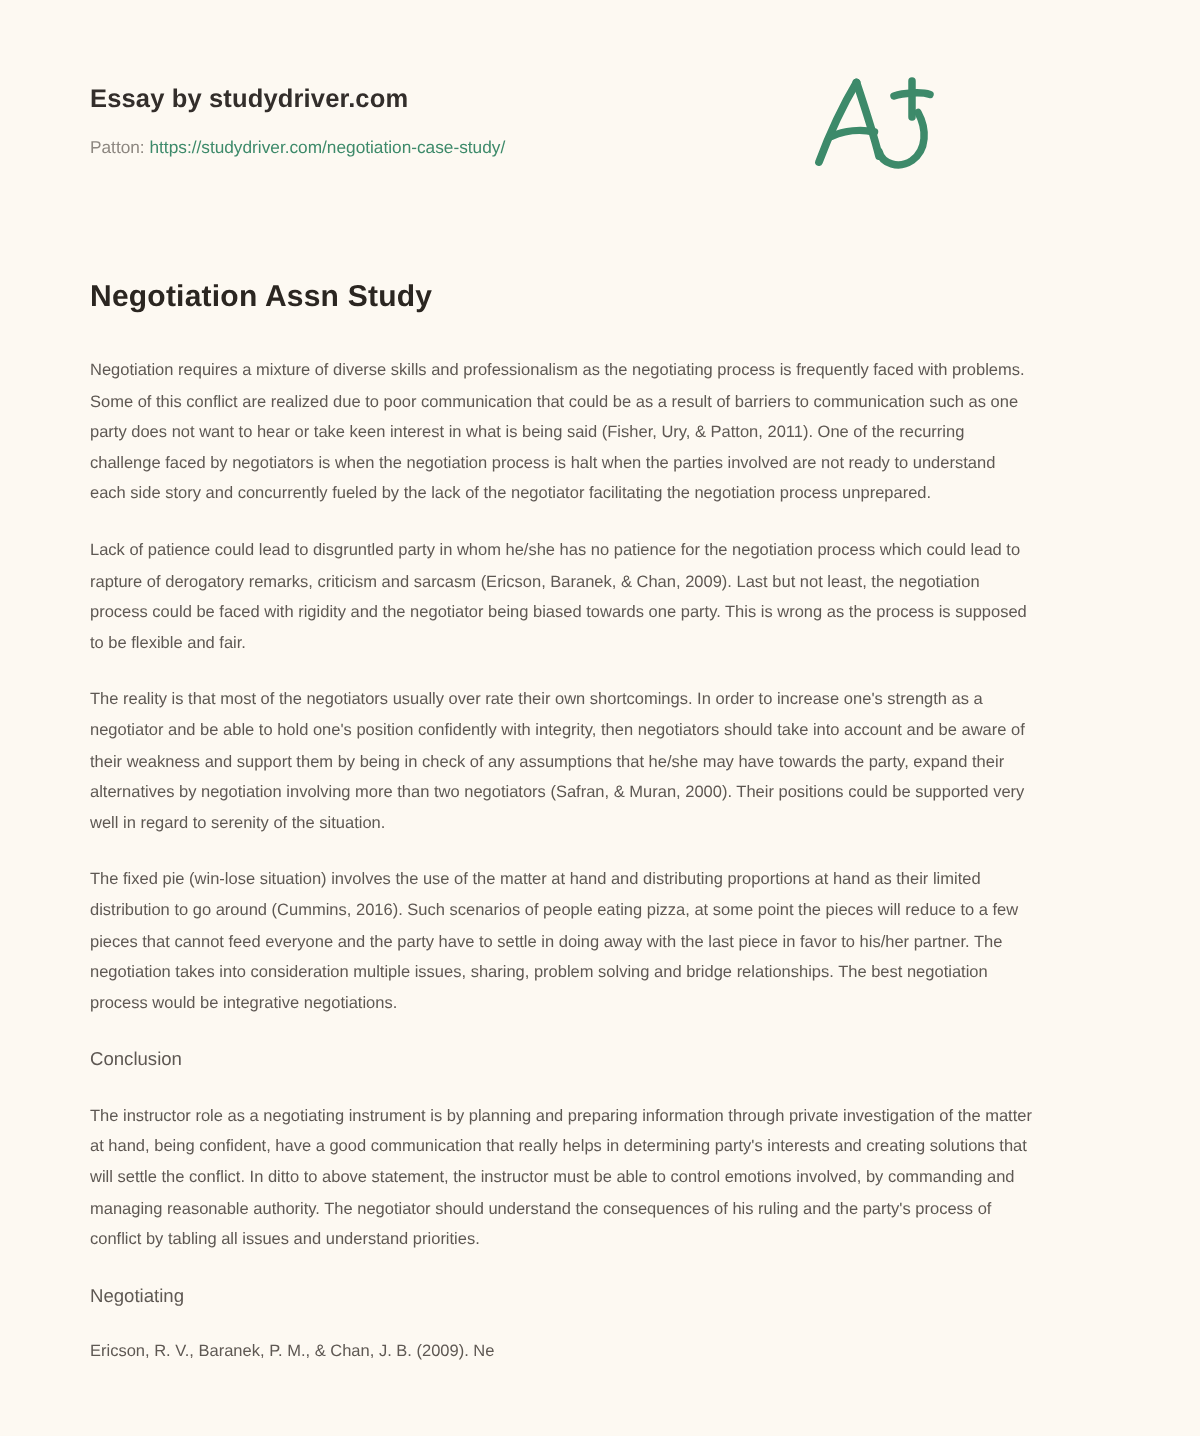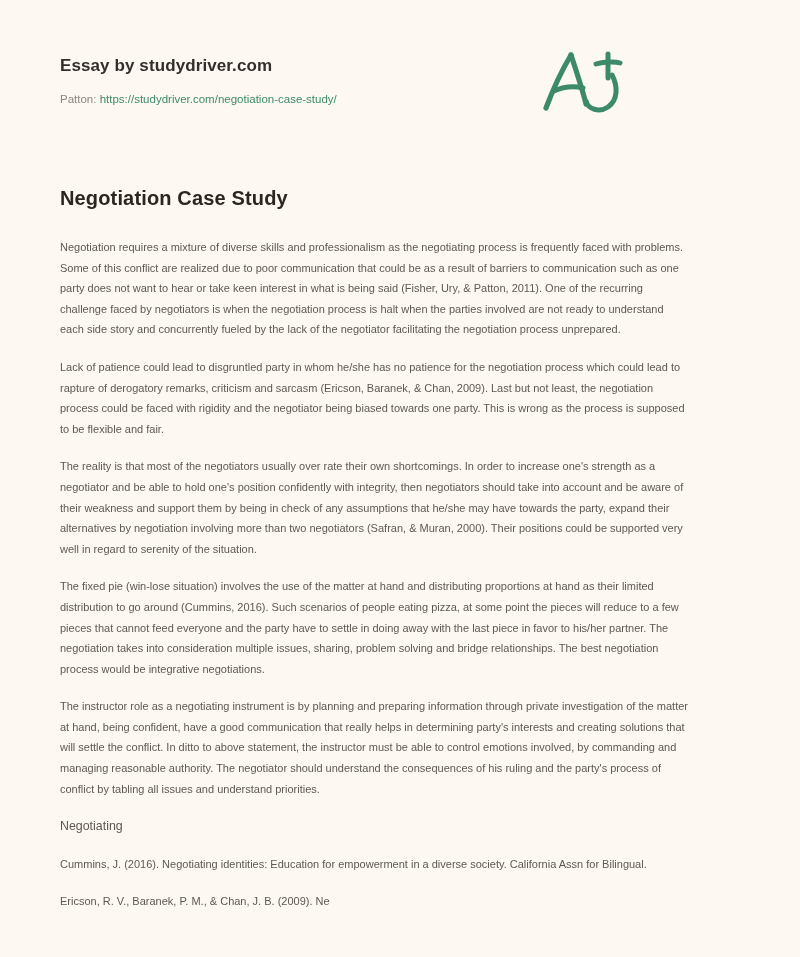--- a/index.html
+++ b/index.html
@@ -123,28 +123,28 @@
           <path d="M70 12 L70 36" stroke-width="5"></path>
 
           <path d="M58 22 C64 20, 76 19, 82 21" stroke-width="5"></path>
 
           <path d="M74 33 C80 44, 80 58, 70 65 C61 71, 50 67, 48 59" stroke-width="5"></path>
         </g>
       </svg>
     </div>
   </div>
 
-  <h1 class="doc-title">Negotiation Case Study</h1>
+  <h1 class="doc-title">Negotiation Assn Study</h1>
 
   <div class="doc-body">
     <p class="para">Negotiation requires a mixture of diverse skills and professionalism as the negotiating process is frequently faced with problems. Some of this conflict are realized due to poor communication that could be as a result of barriers to communication such as one party does not want to hear or take keen interest in what is being said (Fisher, Ury, &amp; Patton, 2011). One of the recurring challenge faced by negotiators is when the negotiation process is halt when the parties involved are not ready to understand each side story and concurrently fueled by the lack of the negotiator facilitating the negotiation process unprepared.</p>
     <p class="para">Lack of patience could lead to disgruntled party in whom he/she has no patience for the negotiation process which could lead to rapture of derogatory remarks, criticism and sarcasm (Ericson, Baranek, &amp; Chan, 2009). Last but not least, the negotiation process could be faced with rigidity and the negotiator being biased towards one party. This is wrong as the process is supposed to be flexible and fair.</p>
     <p class="para">The reality is that most of the negotiators usually over rate their own shortcomings. In order to increase one's strength as a negotiator and be able to hold one's position confidently with integrity, then negotiators should take into account and be aware of their weakness and support them by being in check of any assumptions that he/she may have towards the party, expand their alternatives by negotiation involving more than two negotiators (Safran, &amp; Muran, 2000). Their positions could be supported very well in regard to serenity of the situation.</p>
     <p class="para">The fixed pie (win-lose situation) involves the use of the matter at hand and distributing proportions at hand as their limited distribution to go around (Cummins, 2016). Such scenarios of people eating pizza, at some point the pieces will reduce to a few pieces that cannot feed everyone and the party have to settle in doing away with the last piece in favor to his/her partner. The negotiation takes into consideration multiple issues, sharing, problem solving and bridge relationships. The best negotiation process would be integrative negotiations.</p>
 
+    <p class="section-head">Conclusion</p>
     <p class="para">The instructor role as a negotiating instrument is by planning and preparing information through private investigation of the matter at hand, being confident, have a good communication that really helps in determining party's interests and creating solutions that will settle the conflict. In ditto to above statement, the instructor must be able to control emotions involved, by commanding and managing reasonable authority. The negotiator should understand the consequences of his ruling and the party's process of conflict by tabling all issues and understand priorities.</p>
 
     <p class="section-head">Negotiating</p>
-    <p class="para">Cummins, J. (2016). Negotiating identities: Education for empowerment in a diverse society. California Assn for Bilingual.</p>
     <p class="para">Ericson, R. V., Baranek, P. M., &amp; Chan, J. B. (2009). Ne</p>
   </div>
 
 </div>
 
 </body></html>

